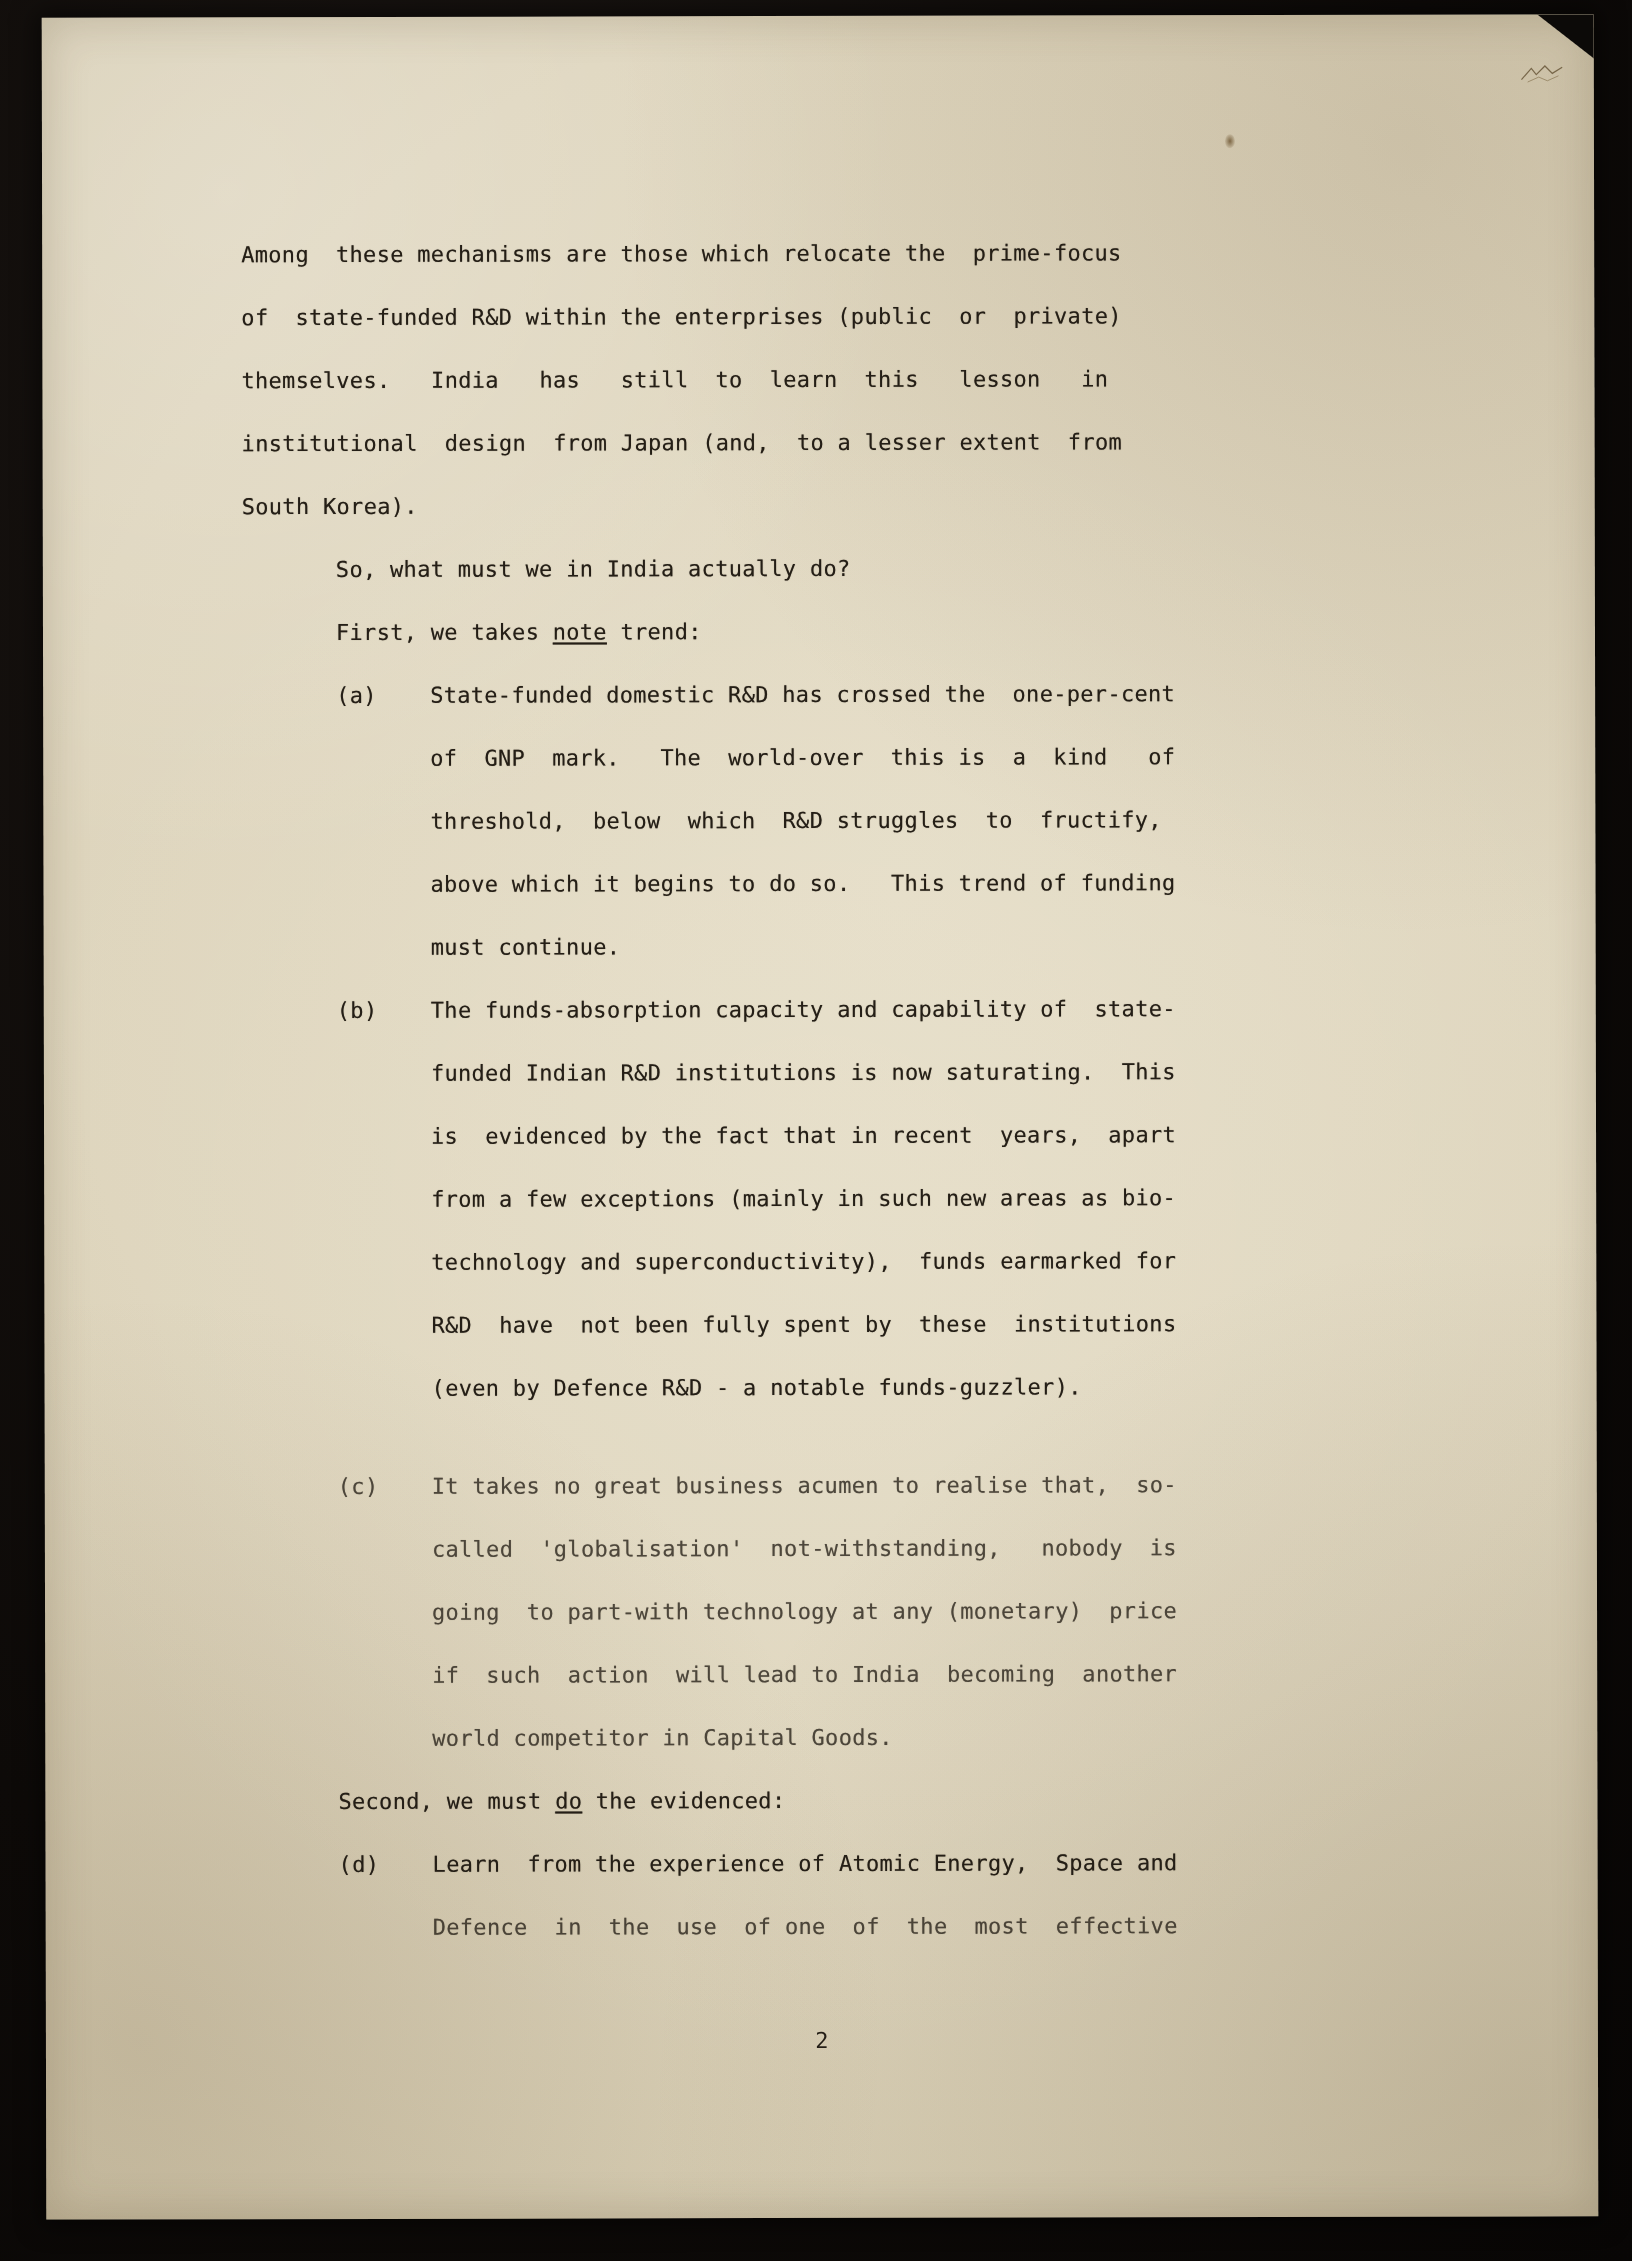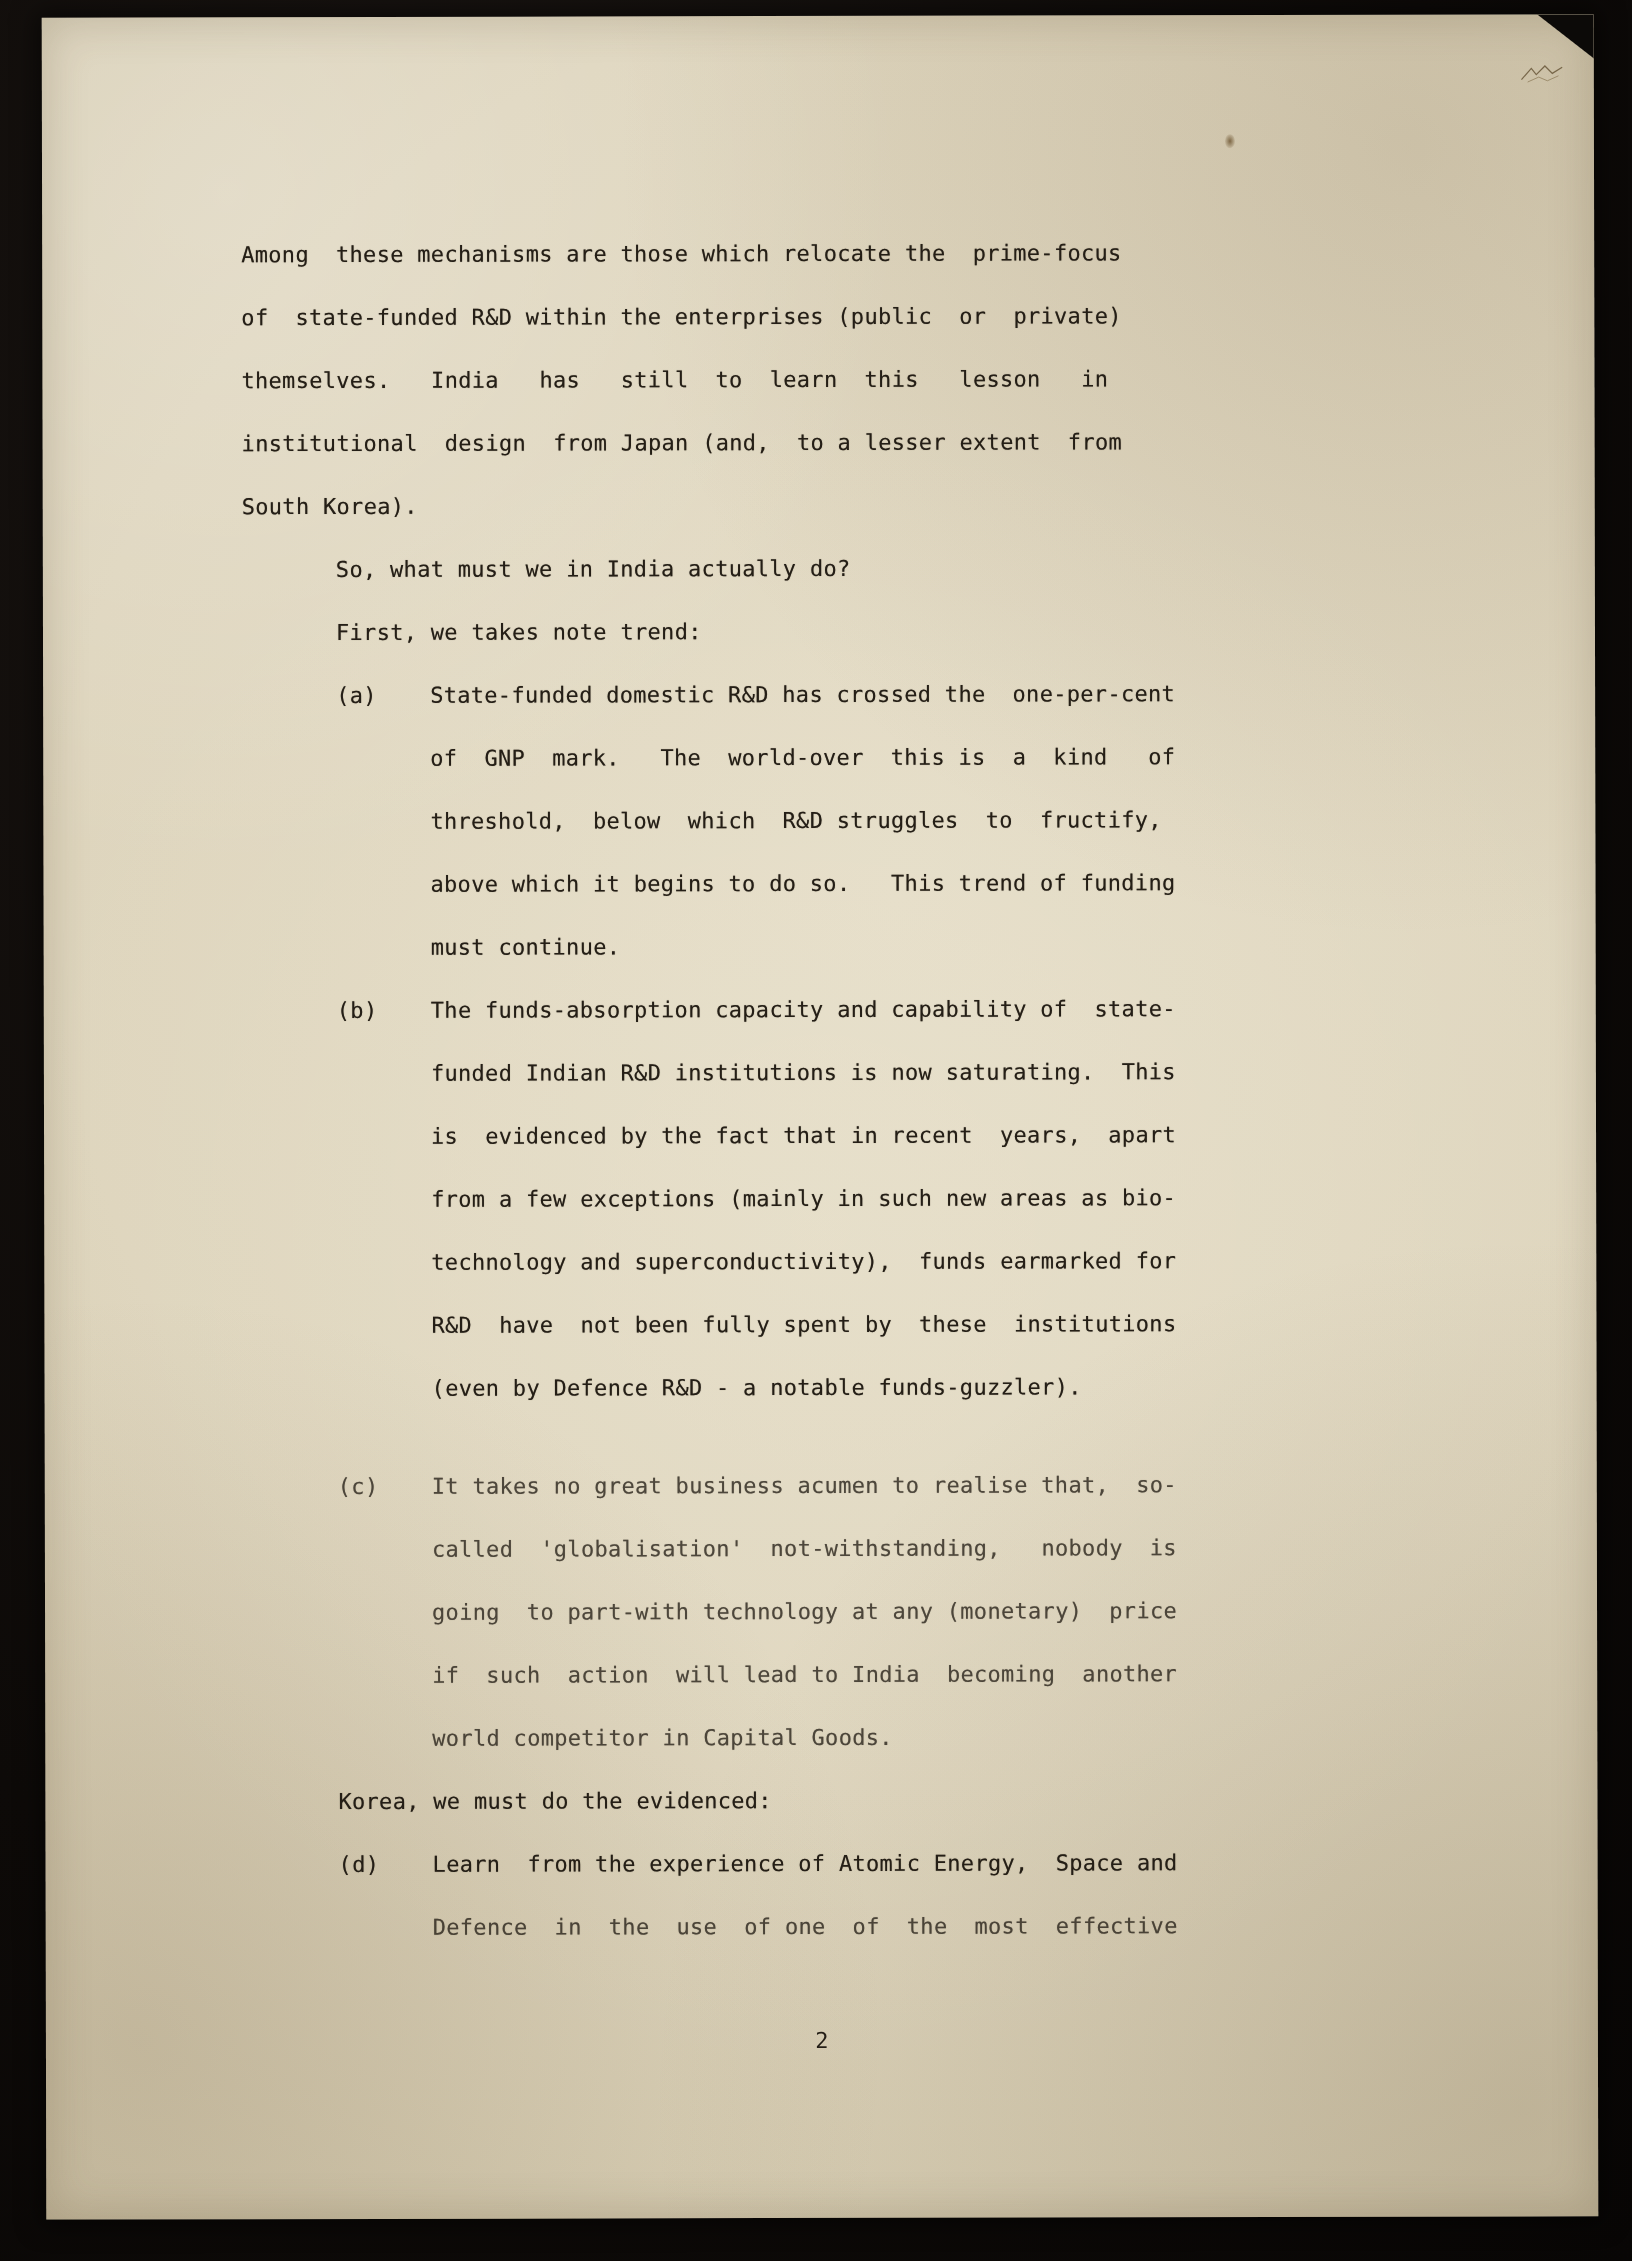--- a/index.html
+++ b/index.html
@@ -113,21 +113,21 @@
     padding-left: 188px;
   }
   .list-marker {
     position: absolute;
     left: 94px;
     top: 0;
     white-space: pre;
   }
   .item-gap { height: 35px; }
 
-  .u { text-underline-offset: 3.1px; }
+  .u { text-decoration: underline; text-underline-offset: 3.1px; }
 
   .page-number {
     position: absolute;
     left: 0;
     right: 0;
     top: 2012px;
     text-align: center;
     font-family: "DejaVu Sans Mono", monospace;
     font-size: 22px;
     color: #241e16;
@@ -192,21 +192,21 @@
     <div class="block list-item faint">
       <span class="list-marker">(c)</span>
       <span class="line">It takes no great business acumen to realise that,  so-</span>
       <span class="line">called  'globalisation'  not-withstanding,   nobody  is</span>
       <span class="line">going  to part-with technology at any (monetary)  price</span>
       <span class="line">if  such  action  will lead to India  becoming  another</span>
       <span class="line">world competitor in Capital Goods.</span>
     </div>
 
     <div class="block indent-para">
-      <span class="line"><span>Korea, we must </span><span class="u">do</span><span> the evidenced:</span></span>
+      <span class="line"><span>Second, we must </span><span class="u">do</span><span> the evidenced:</span></span>
     </div>
 
     <div class="block list-item">
       <span class="list-marker">(d)</span>
       <span class="line">Learn  from the experience of Atomic Energy,  Space and</span>
       <span class="line faint">Defence  in  the  use  of one  of  the  most  effective</span>
     </div>
 
   </div>
 

